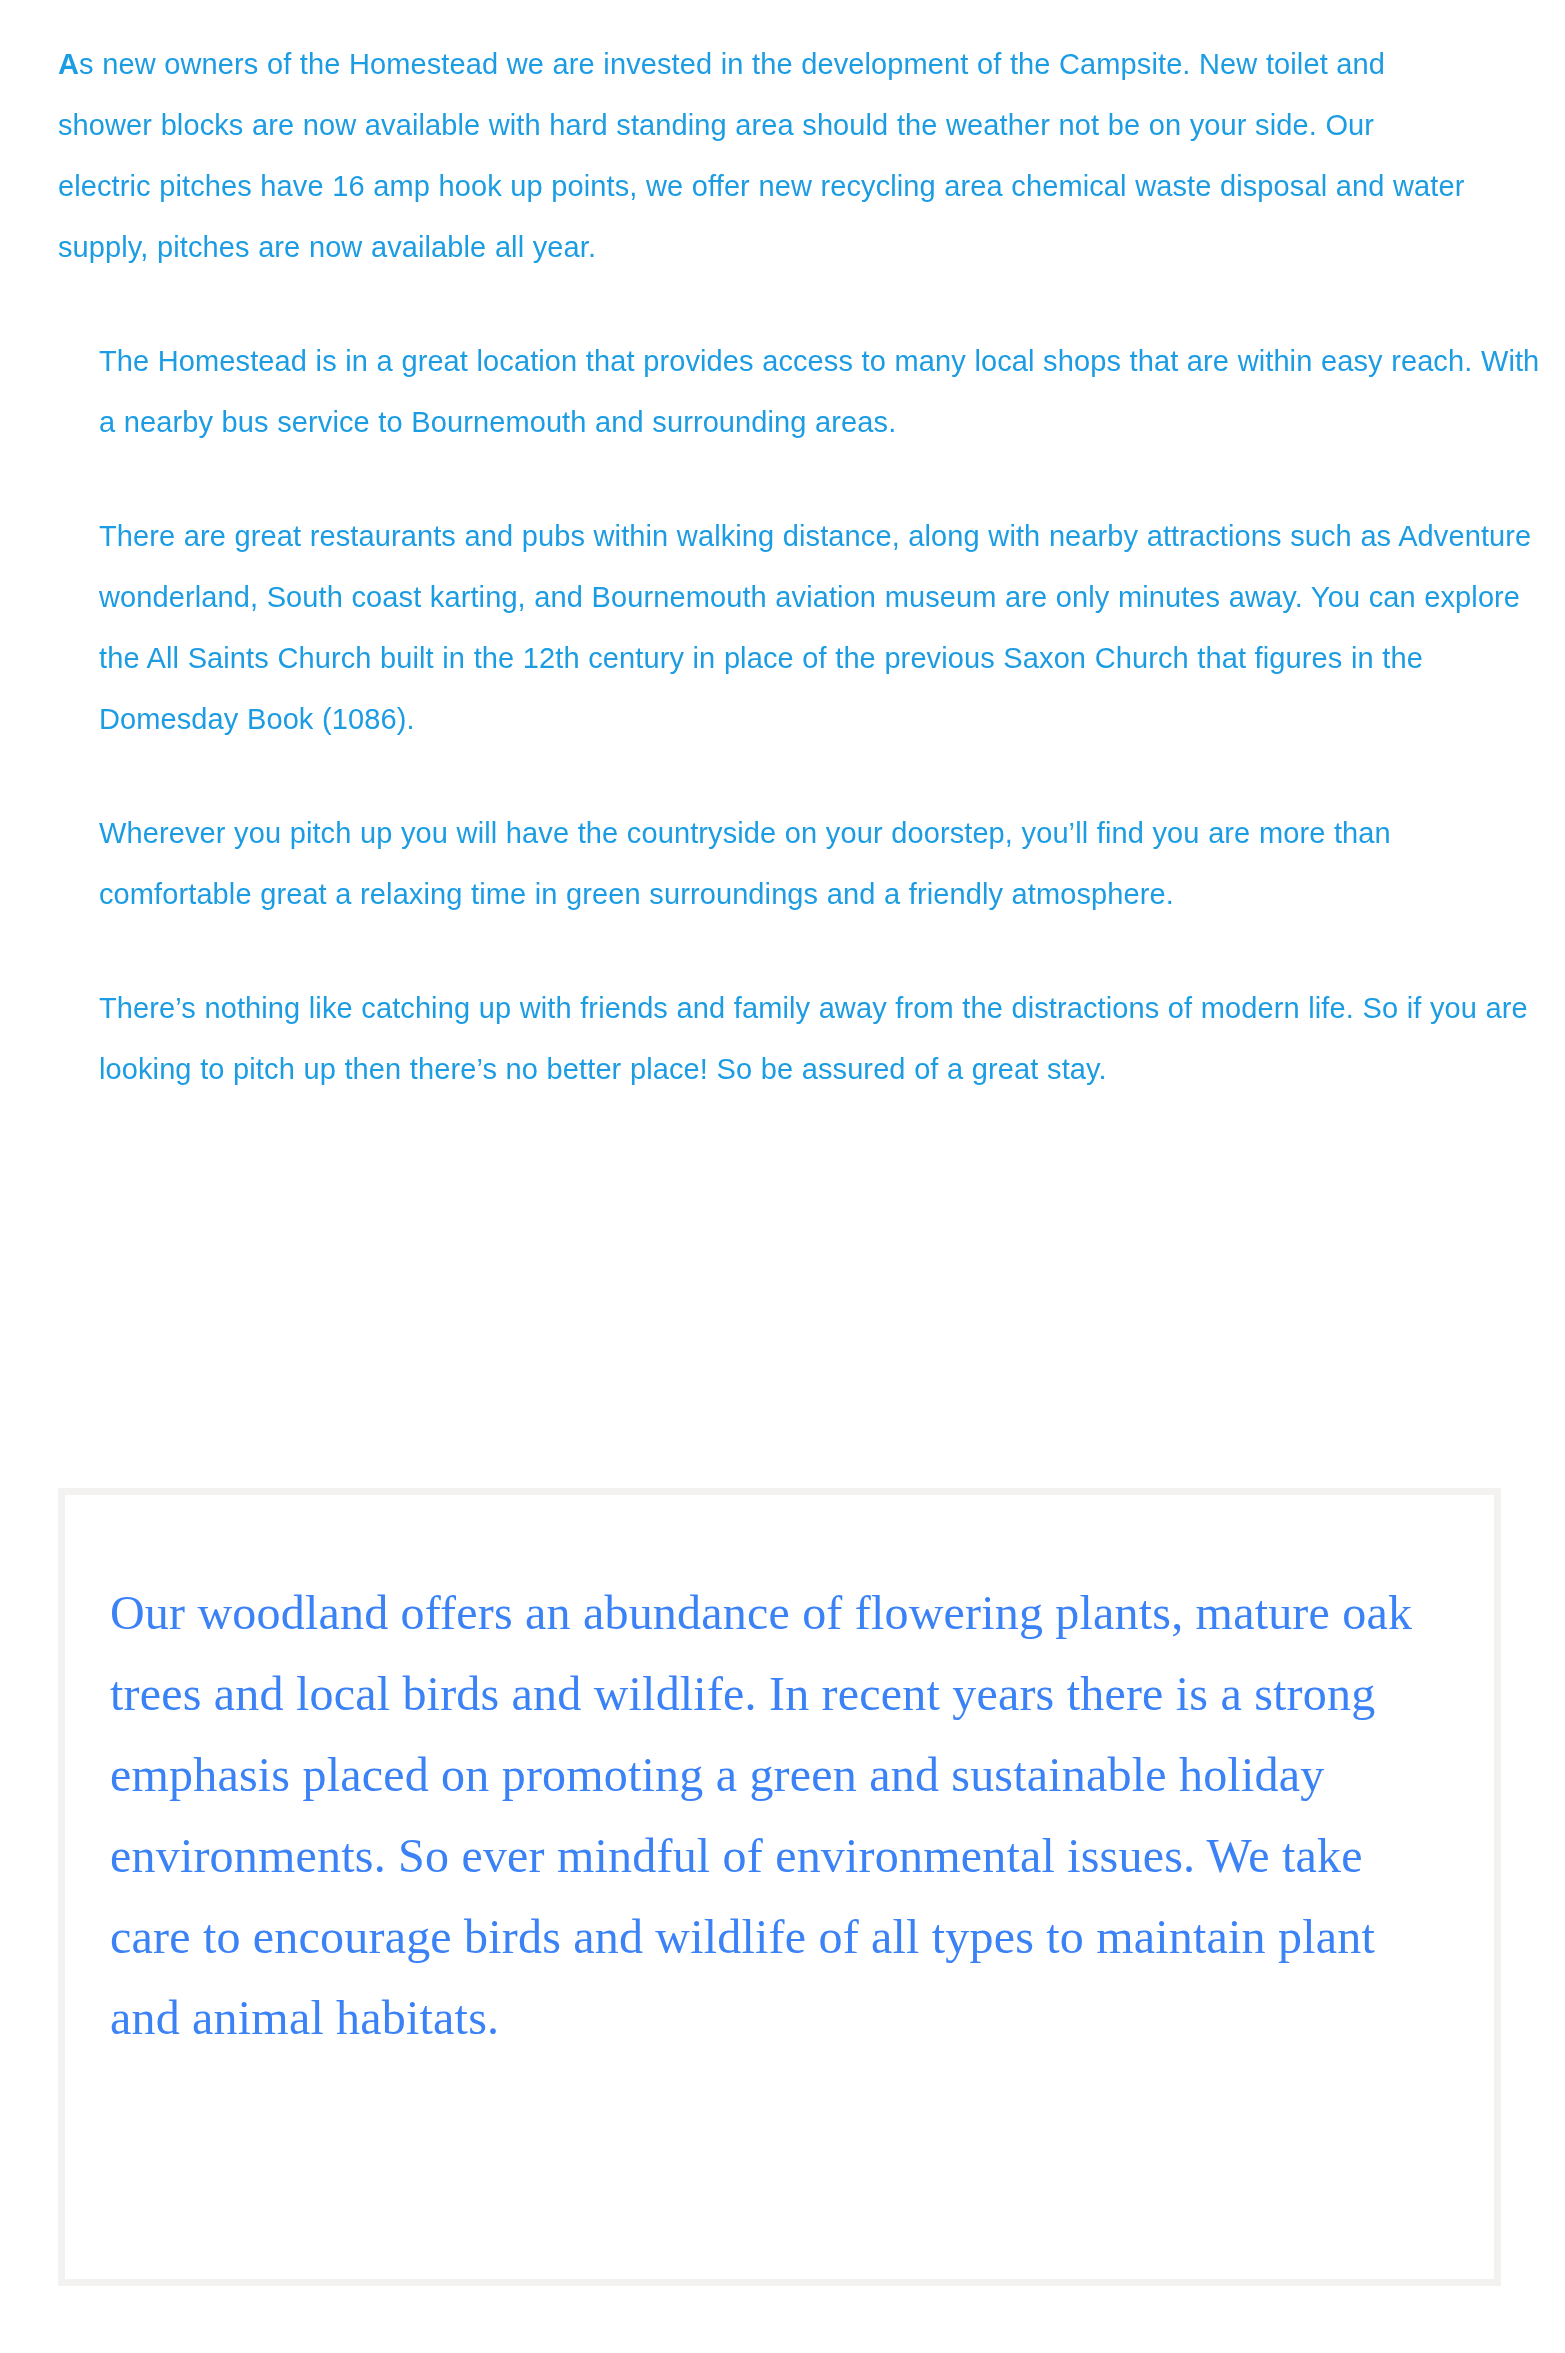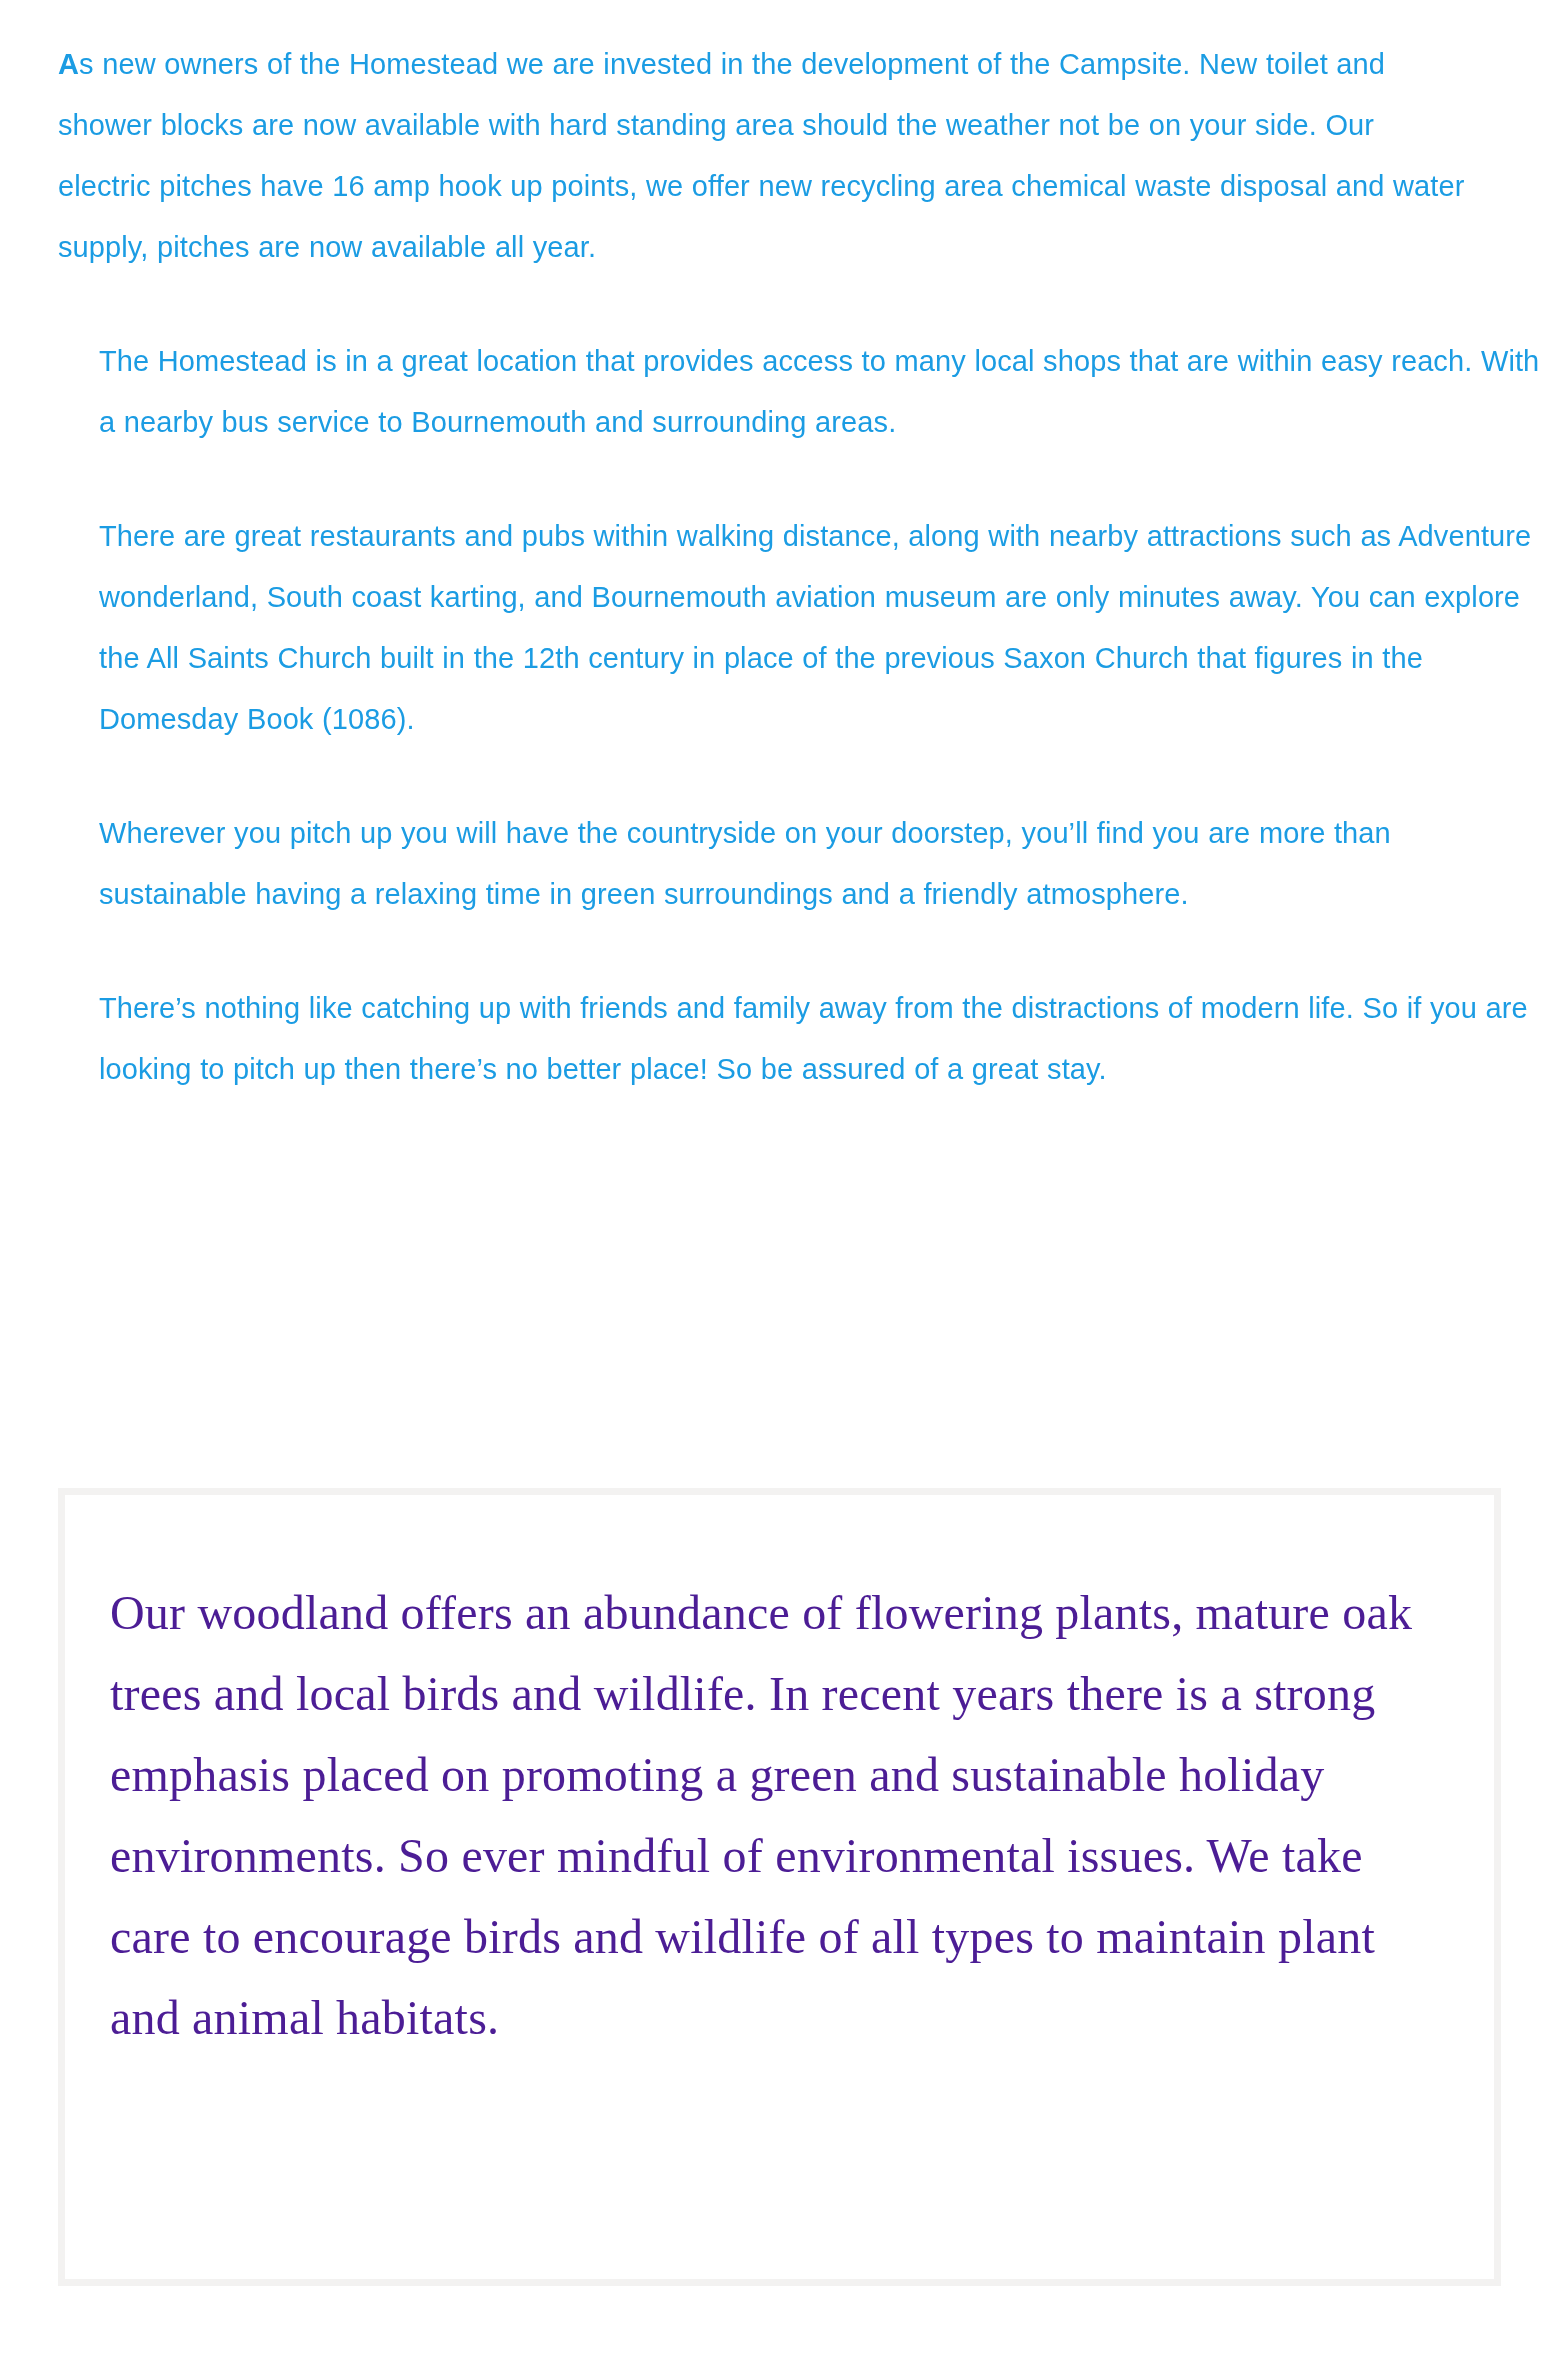--- a/index.html
+++ b/index.html
@@ -74,21 +74,21 @@
     border: 7.2px solid #f3f2f1;
     background: #ffffff;
   }
 
   .quote-inner {
     box-sizing: border-box;
     padding: 77px 64px 64px 45px;
   }
 
   .quote-text {
-    color: #4c1d95;
+    color: #3b82f6;
     font-family: "Liberation Serif", serif;
     font-size: 48px;
     line-height: 81px;
     font-weight: 400;
     margin: 0;
     width: 1329px;
     letter-spacing: 0.2px;
   }
 </style>
 </head>
@@ -97,21 +97,21 @@
 <div id="page">
 
   <div class="content">
 
     <p class="para p1"><span class="lead">A</span><span>s new owners of the Homestead we are invested in the development of the Campsite. New toilet and shower blocks are now available with hard standing area should the weather not be on your side. Our electric pitches have 16 amp hook up points, we offer new recycling area chemical waste disposal and water supply, pitches are now available all year.</span></p>
 
     <p class="para p2">The Homestead is in a great location that provides access to many local shops that are within easy reach. With a nearby bus service to Bournemouth and surrounding areas.</p>
 
     <p class="para p3">There are great restaurants and pubs within walking distance, along with nearby attractions such as Adventure wonderland, South coast karting, and Bournemouth aviation museum are only minutes away. You can explore the All Saints Church built in the 12th century in place of the previous Saxon Church that figures in the Domesday Book (1086).</p>
 
-    <p class="para p4">Wherever you pitch up you will have the countryside on your doorstep, you’ll find you are more than sustainable having a relaxing time in green surroundings and a friendly atmosphere.</p>
+    <p class="para p4">Wherever you pitch up you will have the countryside on your doorstep, you’ll find you are more than comfortable great a relaxing time in green surroundings and a friendly atmosphere.</p>
 
     <p class="para p5">There’s nothing like catching up with friends and family away from the distractions of modern life. So if you are looking to pitch up then there’s no better place! So be assured of a great stay.</p>
 
   </div>
 
   <div class="quote-box">
     <div class="quote-inner">
       <p class="quote-text">Our woodland offers an abundance of flowering plants, mature oak trees and local birds and wildlife. In recent years there is a strong emphasis placed on promoting a green and sustainable holiday environments. So ever mindful of environmental issues. We take care to encourage birds and wildlife of all types to maintain plant and animal habitats.</p>
     </div>
   </div>

